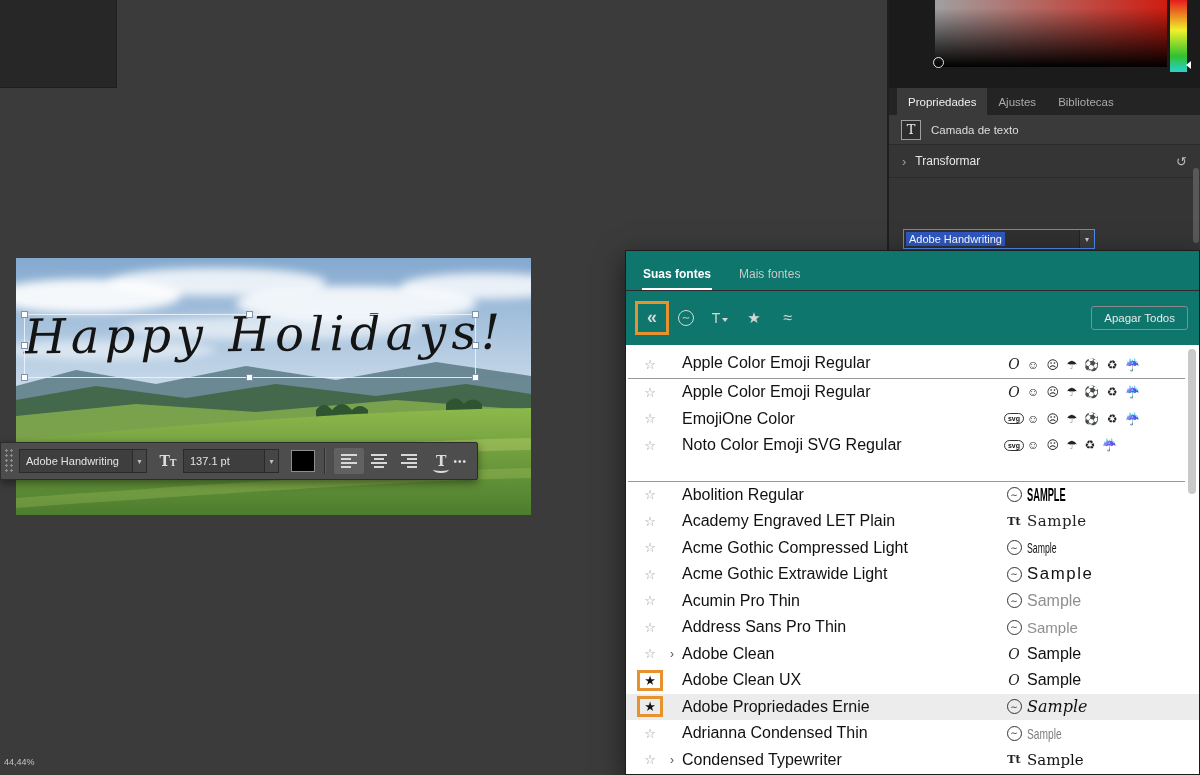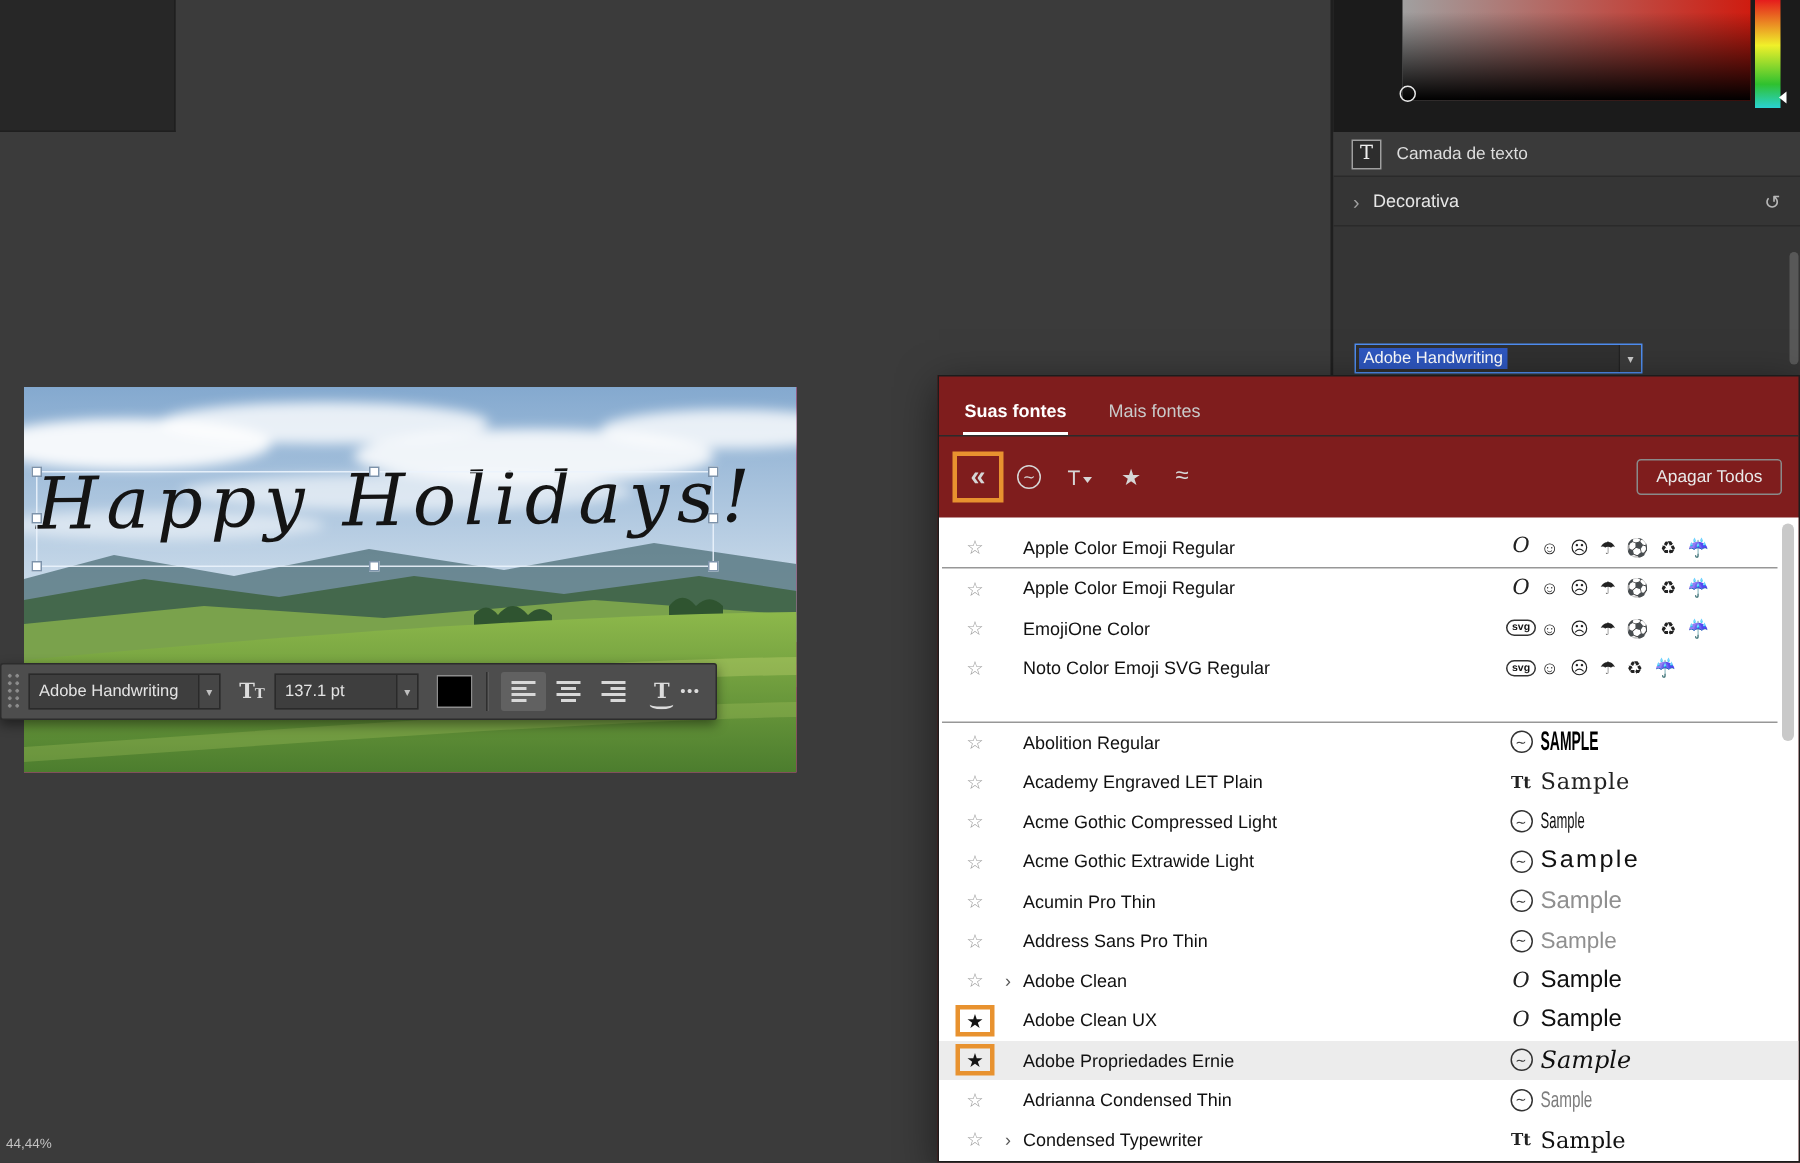--- a/index.html
+++ b/index.html
@@ -82,21 +82,21 @@
   .chev.down { transform:rotate(90deg); }
   .reset-ic { margin-left:auto; margin-right:13px; color:#b8b8b8; font-size:13px; }
   .ffield { position:absolute; left:14px; top:141px; width:192px; height:20px; background:#303030;
             border:1px solid #4f8df0; display:flex; align-items:center; }
   .fsel { background:#2e57c0; color:#fff; font-size:11px; padding:1px 3px; margin-left:2px; white-space:nowrap; }
   .fcaret { margin-left:auto; width:15px; height:100%; border-left:1px solid #222; display:flex;
             align-items:center; justify-content:center; color:#ccc; font-size:8px; background:#3c3c3c; }
   .rscroll-thumb { position:absolute; left:1193px; top:168px; width:6px; height:75px; background:#585858; border-radius:3px; }
 
   
-  .popup { position:absolute; left:625px; top:250px; width:575px; height:525px; background:#7f1d1d;
+  .popup { position:absolute; left:625px; top:250px; width:575px; height:525px; background:#0f766e;
            border:1px solid #1c1c1c; box-shadow:0 8px 26px rgba(0,0,0,.55); }
   .popup-tabs { height:40px; display:flex; align-items:flex-end; padding-left:16px; gap:26px;
                 border-bottom:1px solid #2b2b2b; }
   .ftab { font-size:12px; color:#c9c9c9; padding:0 1px 9px; }
   .ftab.active { color:#fff; font-weight:bold; border-bottom:2px solid #fff; padding-bottom:7px; }
   .filter-row { height:53px; display:flex; align-items:center; padding-left:13px; }
   .fbtn { width:26px; height:26px; display:flex; align-items:center; justify-content:center;
           color:#d6d6d6; margin-right:8px; font-size:14px; position:relative; }
   .fbtn.chevrons { font-size:18px; font-weight:bold; }
   .ann-box::after { content:""; position:absolute; inset:-4px; border:3px solid #e8922f; }
@@ -115,21 +115,21 @@
   .cls { height:21.5px; display:flex; align-items:center; padding-left:12px; font-size:12px; color:#141414; }
   .cls.selected { background:#d6d6d6; }
   .font-list { flex:1; position:relative; overflow:hidden; }
   .frow { height:26.5px; display:flex; align-items:center; padding-left:10px; }
   .frow.first { height:33px; align-items:flex-end; padding-bottom:6px; }
   .frow.hl { background:#ececec; }
   .star-cell { width:28px; display:flex; justify-content:center; font-size:13px; color:#9c9c9c; position:relative; }
   .star-cell.filled { color:#141414; }
   .star-cell.ann-star::after { content:""; position:absolute; inset:-3px 1px; border:3px solid #e8922f; }
   .disc-cell { width:16px; font-size:12px; color:#555; display:flex; justify-content:center; }
-  .fname { flex:1; font-size:12px; color:#111; padding-left:2px; white-space:nowrap; overflow:hidden; }
+  .fname { flex:1; font-size:16px; color:#111; padding-left:2px; white-space:nowrap; overflow:hidden; }
   .ticon { width:26px; display:flex; justify-content:center; align-items:center; }
   .ot-ic { font:italic 400 14px "DejaVu Serif",serif; color:#222; }
   .tt-ic { font:700 11px "DejaVu Serif",serif; color:#222; }
   .cc-ic { width:15px; height:15px; border:1.5px solid #333; border-radius:50%;
            display:flex; align-items:center; justify-content:center; font-size:9px; color:#333; }
   .svg-ic { font-size:7px; color:#111; border:1px solid #333; border-radius:6px; padding:1px 3px; font-weight:bold; }
   .sample { width:172px; padding-right:14px; white-space:nowrap; overflow:hidden; display:flex; align-items:center; }
   .sample > span { display:inline-block; transform-origin:left center; }
   .s-emoji   { font-size:12px; letter-spacing:2px; color:#222; }
   .s-abolition { font:700 15px "Liberation Sans",sans-serif; transform:scaleX(.62) scaleY(1.2); color:#000; }
@@ -243,27 +243,32 @@
   </div>
 
   <div class="rtop">
     <div class="svfield"></div>
     <span class="picker-ring"></span>
     <div class="hue-strip"></div>
     <span class="hue-arrow"></span>
   </div>
 
   <div class="rpanel">
+    <div class="ptabs">
+      <span class="ptab active">Propriedades</span>
+      <span class="ptab">Ajustes</span>
+      <span class="ptab">Bibliotecas</span>
+    </div>
     <div class="layer-row">
       <span class="tthumb">T</span>
       <span class="layer-label">Camada de texto</span>
     </div>
     <div class="secrow">
       <span class="chev">›</span>
-      <span>Decorativa</span>
+      <span>Transformar</span>
       <span class="reset-ic">↺</span>
     </div>
     <div class="ffield">
       <span class="fsel">Adobe Handwriting</span>
       <span class="fcaret">▾</span>
     </div>
   </div>
   <div class="rscroll-thumb"></div>
 
   <div class="popup">

